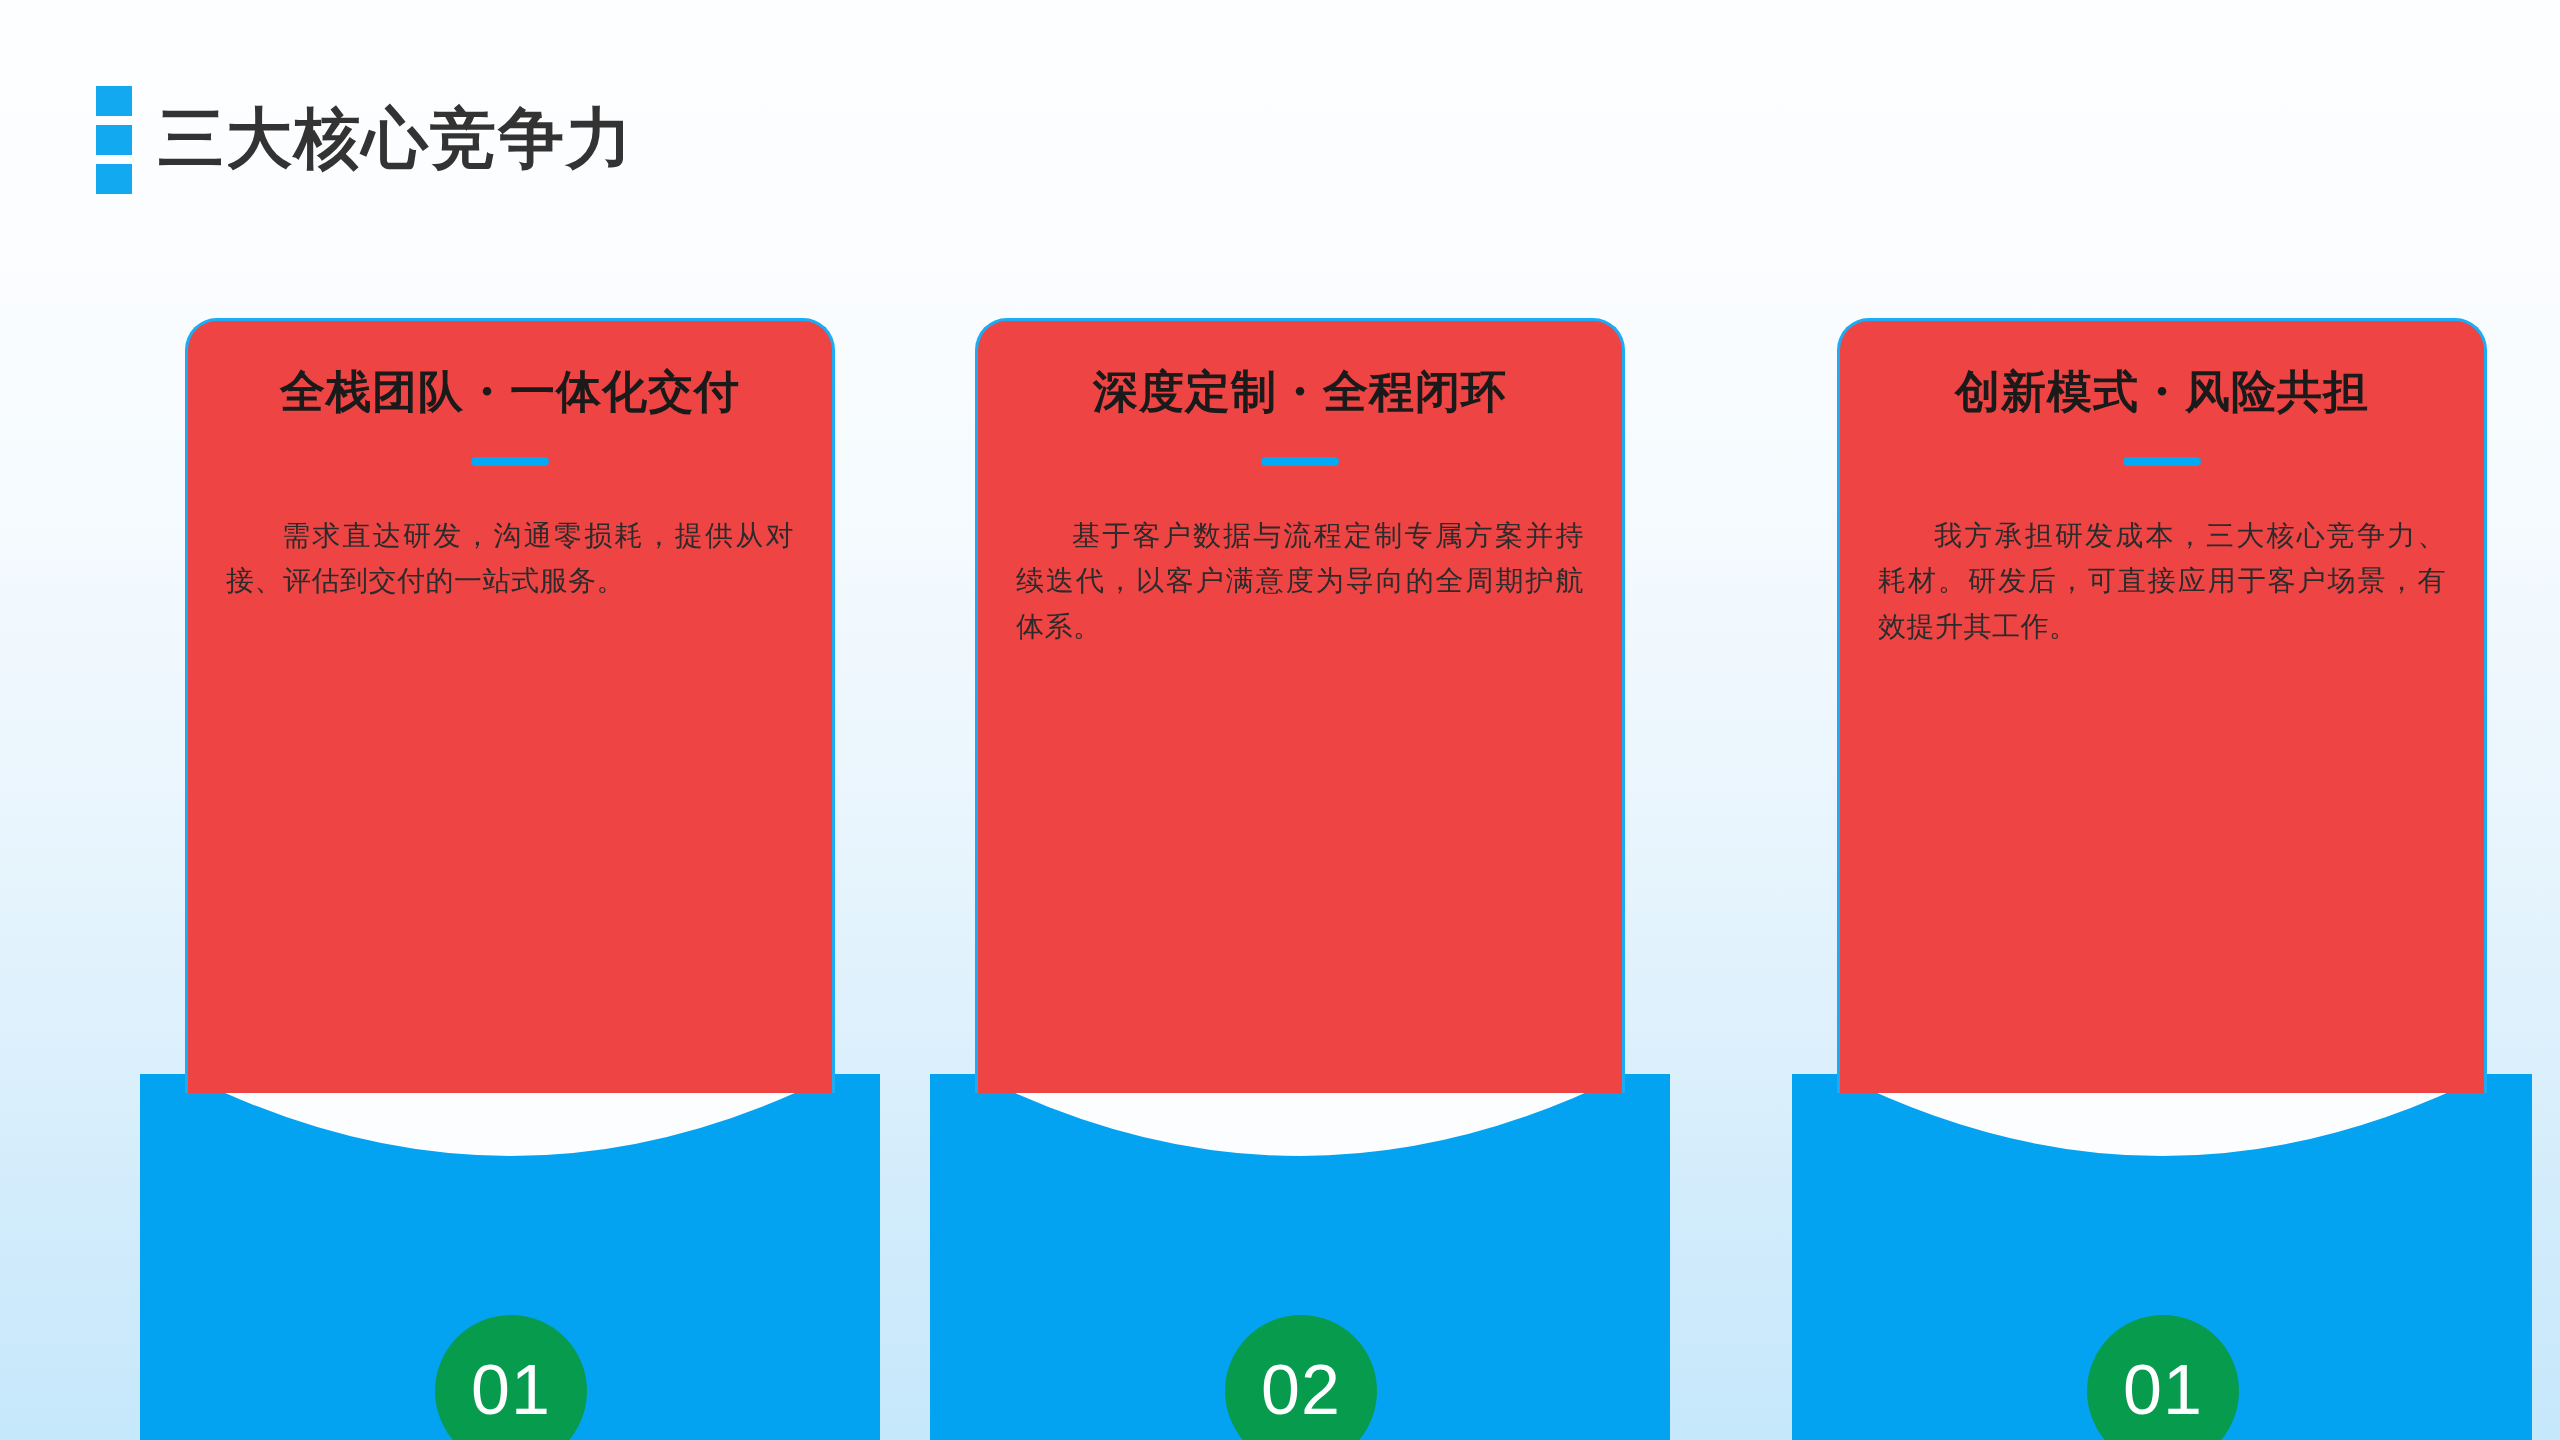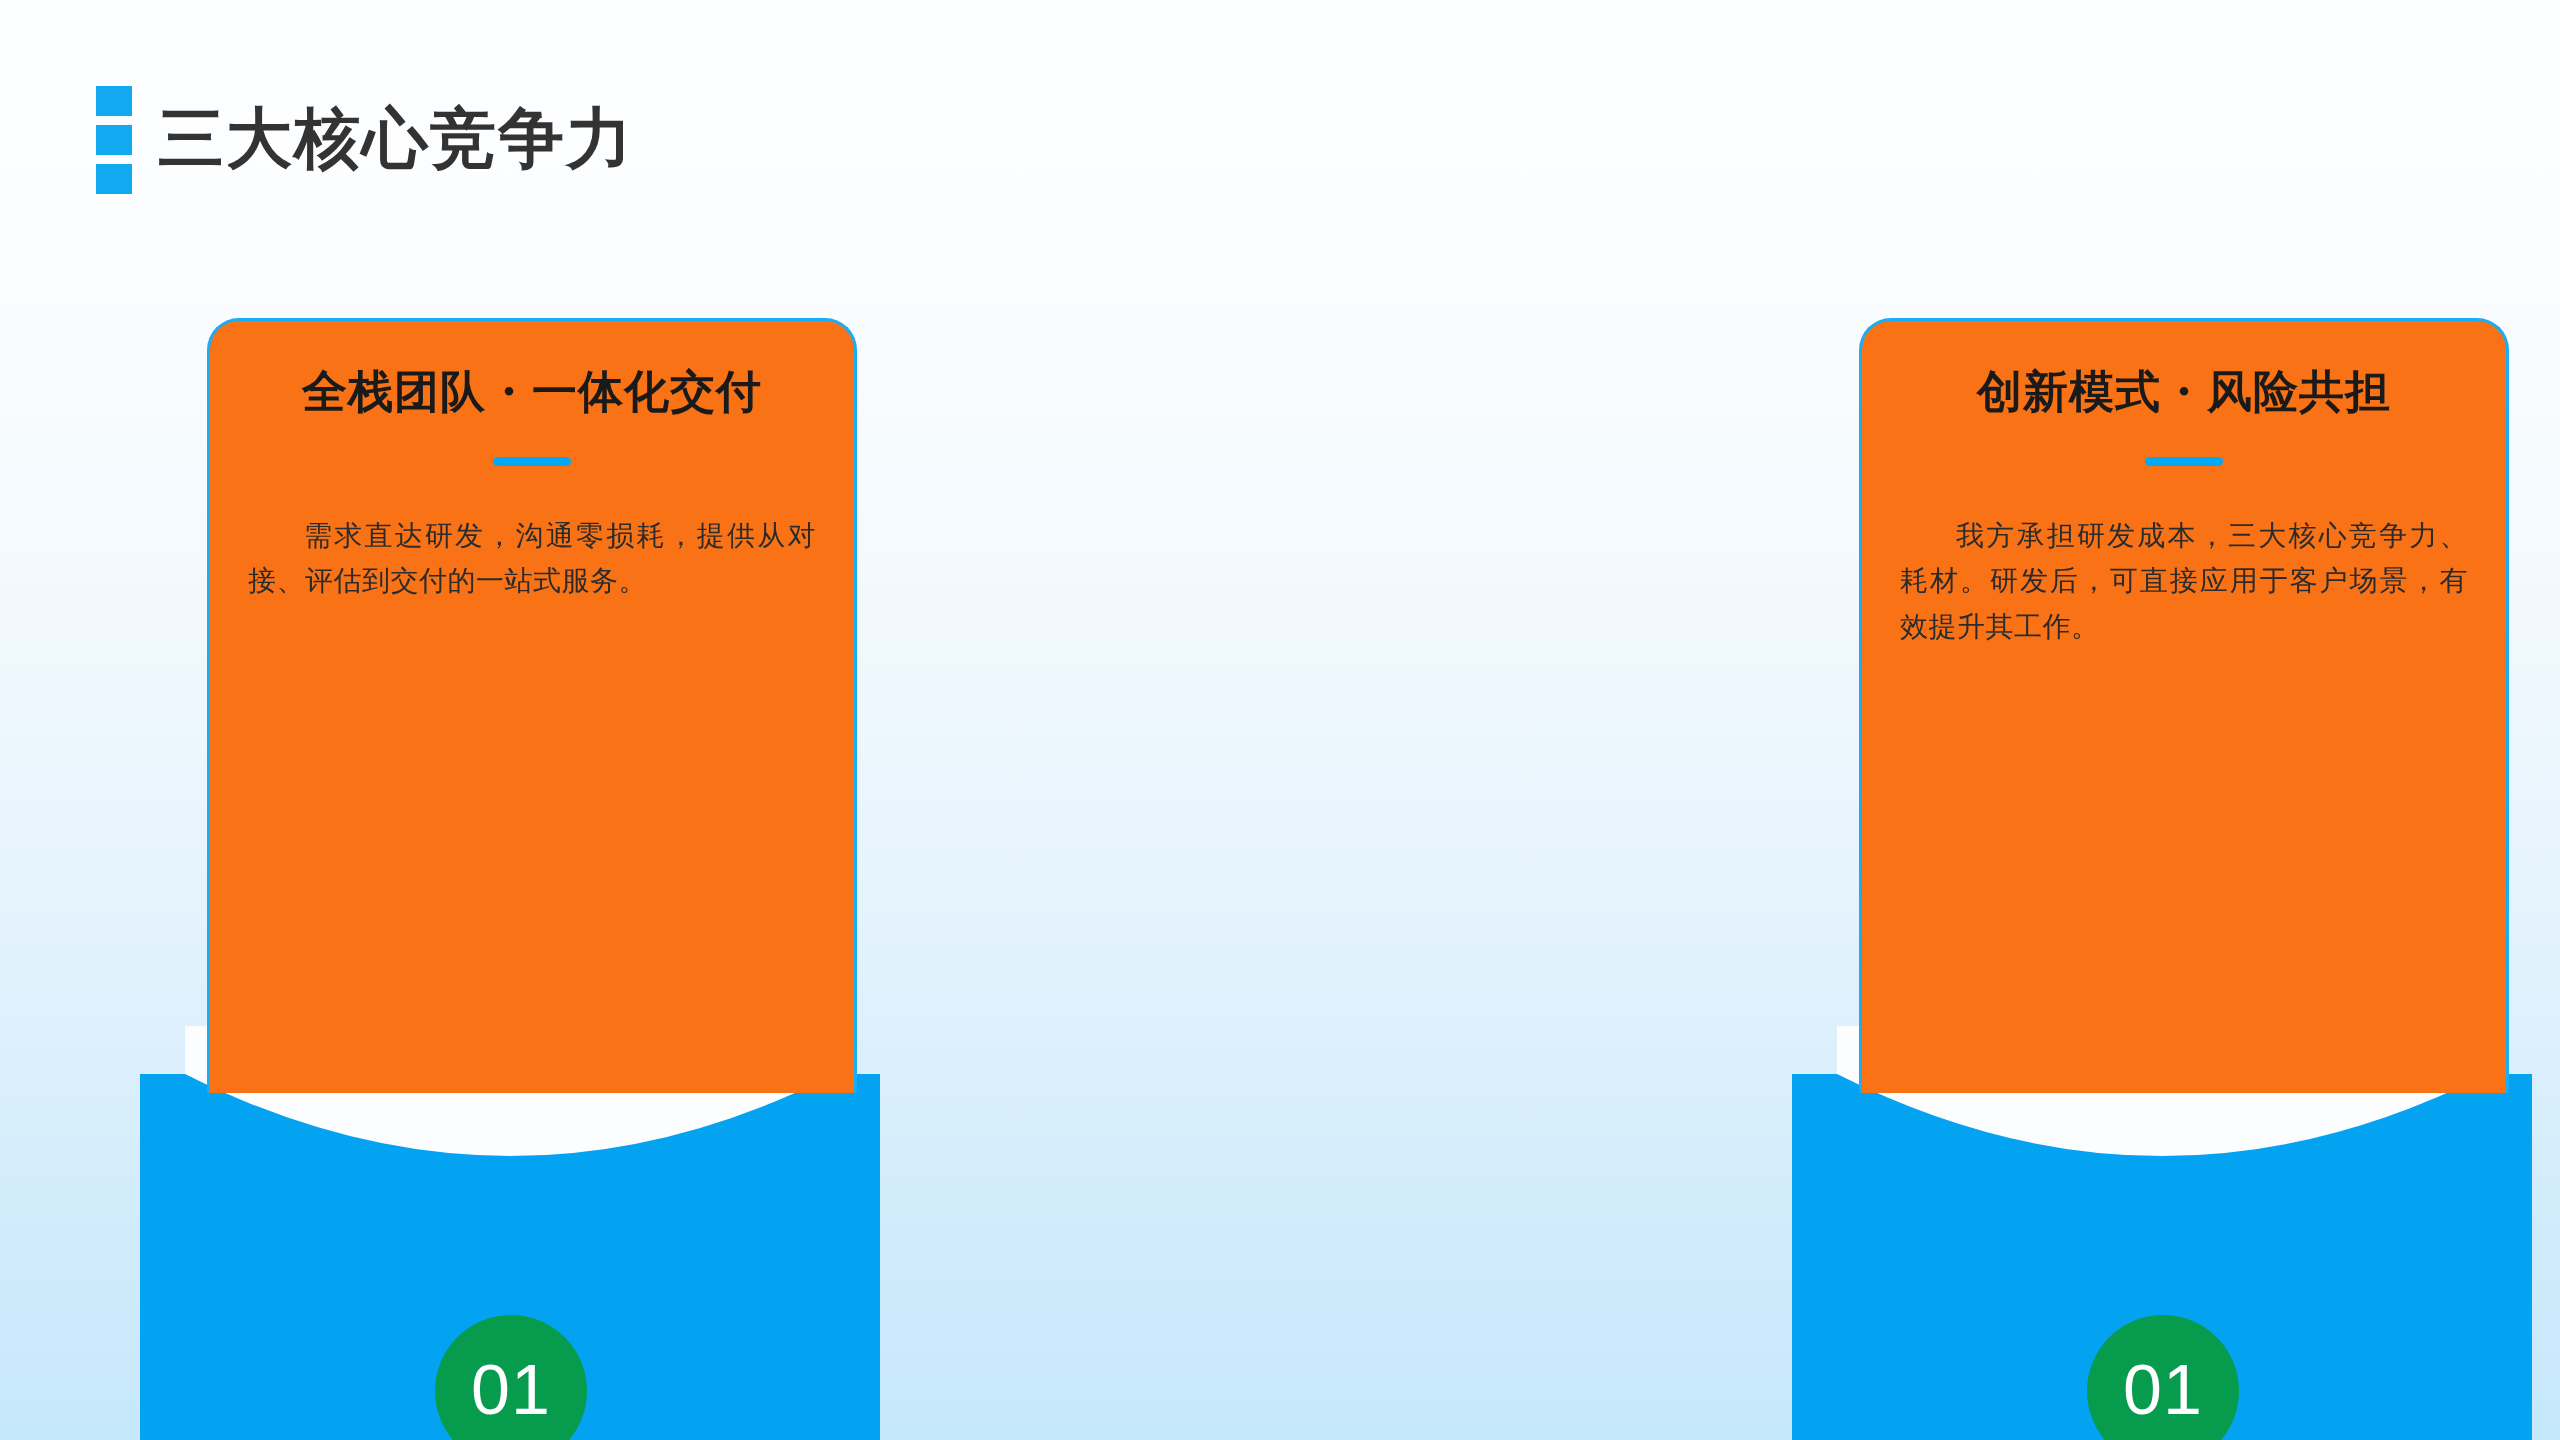--- a/index.html
+++ b/index.html
@@ -89,26 +89,25 @@
   }
   .pocket svg { display:block; width:740px; height:510px; }
 
   
   .panel {
     position:absolute;
     left:45px;
     top:0;
     width:650px;
     height:775px;
-    background:#f97316;
+    background:#ef4444;
     border:3px solid #1BACF4;
     border-radius:32px 32px 0 0;
     border-bottom:none;
     z-index:2;
-    margin-left:22px;
   }
 
   .card-title {
     margin-top:44px;
     text-align:center;
     font-family:"Liberation Serif", "DejaVu Serif", serif;
     font-weight:700;
     font-size:45px;
     color:#1A1A1A;
     letter-spacing:1px;
@@ -199,39 +198,66 @@
         <div class="card-title">全栈团队・一体化交付</div>
         <div class="divider"></div>
         <p class="card-body">需求直达研发，沟通零损耗，提供从对接、评估到交付的一站式服务。</p>
       </div>
 
       <div class="badge">
         <span>01</span>
       </div>
     </div>
 
-
-    <div class="card-unit u3">
+    <div class="card-unit u2">
 
       <div class="pocket">
         <svg viewBox="0 0 740 510" xmlns="http://www.w3.org/2000/svg">
           <path d="M45 0 L95 48 L45 48 Z" fill="#0C5676"></path>
           <path d="M695 0 L645 48 L695 48 Z" fill="#0C5676"></path>
           <path d="M0 48
                    L740 48
                    L740 490
                    A20 20 0 0 1 720 510
                    L20 510
                    A20 20 0 0 1 0 490
                    Z" fill="#03A3F2"></path>
           <path d="M45 48 Q370 212 695 48 L695 0 L45 0 Z" fill="#FCFDFE"></path>
         </svg>
       </div>
 
       <div class="panel">
+        <div class="card-title">深度定制・全程闭环</div>
+        <div class="divider"></div>
+        <p class="card-body">基于客户数据与流程定制专属方案并持续迭代，以客户满意度为导向的全周期护航体系。</p>
+      </div>
+
+      <div class="badge">
+        <span>02</span>
+      </div>
+    </div>
+
+    <div class="card-unit u3">
+
+      <div class="pocket">
+        <svg viewBox="0 0 740 510" xmlns="http://www.w3.org/2000/svg">
+          <path d="M45 0 L95 48 L45 48 Z" fill="#0C5676"></path>
+          <path d="M695 0 L645 48 L695 48 Z" fill="#0C5676"></path>
+          <path d="M0 48
+                   L740 48
+                   L740 490
+                   A20 20 0 0 1 720 510
+                   L20 510
+                   A20 20 0 0 1 0 490
+                   Z" fill="#03A3F2"></path>
+          <path d="M45 48 Q370 212 695 48 L695 0 L45 0 Z" fill="#FCFDFE"></path>
+        </svg>
+      </div>
+
+      <div class="panel">
         <div class="card-title">创新模式・风险共担</div>
         <div class="divider"></div>
         <p class="card-body">我方承担研发成本，三大核心竞争力、耗材。研发后，可直接应用于客户场景，有效提升其工作。</p>
       </div>
 
       <div class="badge">
         <span>01</span>
       </div>
     </div>
 

